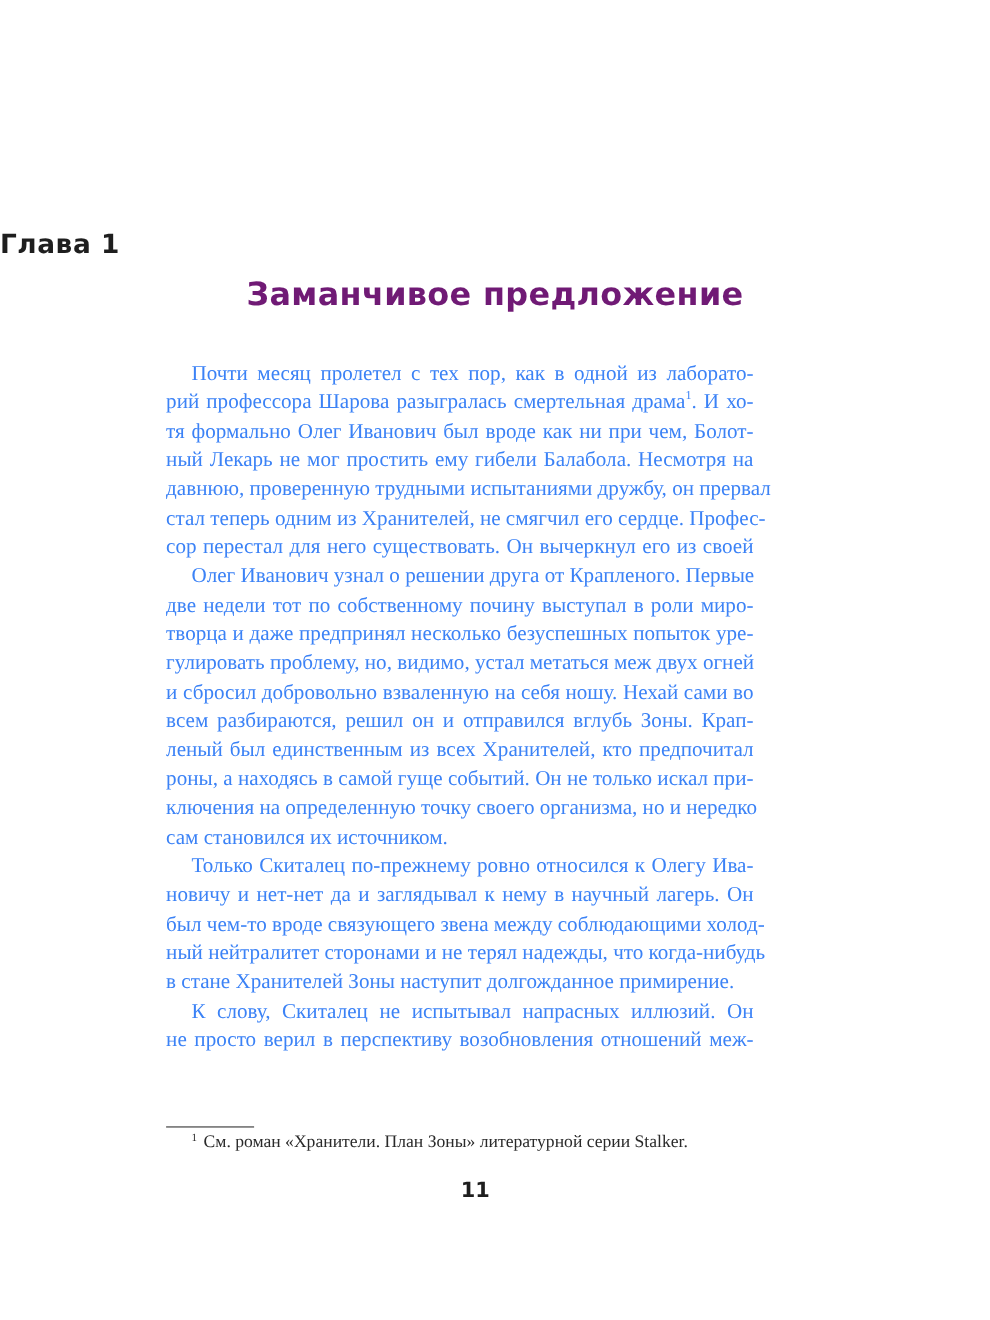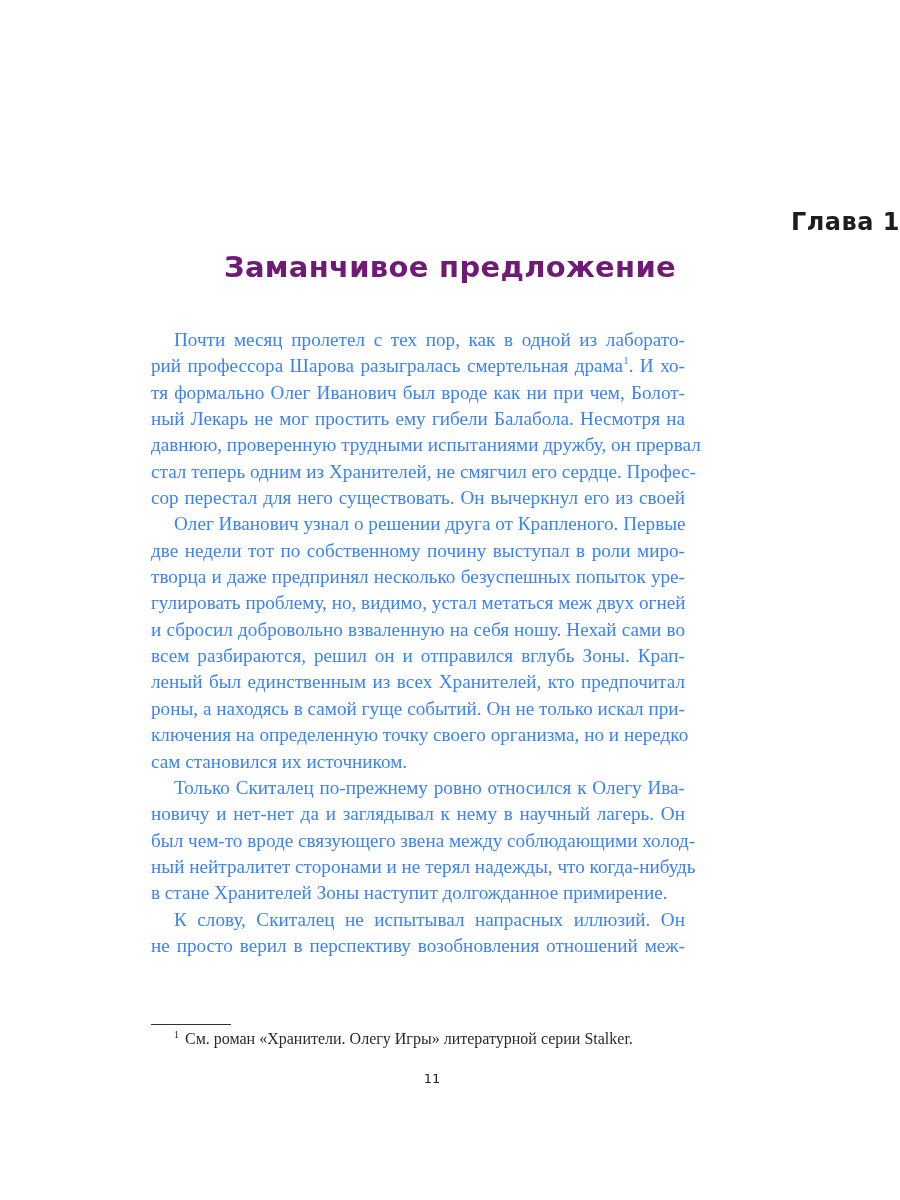--- a/index.html
+++ b/index.html
@@ -1,19 +1,19 @@
 <!DOCTYPE html>
 <html><head>
 <meta charset="utf-8">
 <style>
   html, body { margin: 0; padding: 0; background: #ffffff; }
   body { width: 900px; height: 1200px; position: relative; overflow: hidden; }
   .page { position: absolute; left: 0; top: 0; width: 900px; height: 1200px; background: #fff; }
   .chapter-label {
-    position: absolute; left: 0; width: 900px; top: 208px; text-align: right;
+    position: absolute; left: 0; width: 900px; top: 208px; text-align: left;
     font-family: "DejaVu Sans", sans-serif; font-weight: bold; font-size: 24px; color: #1e1e1e;
     letter-spacing: 0.5px;
   }
   .chapter-title {
     position: absolute; left: 0; width: 900px; top: 250px; text-align: center;
     font-family: "DejaVu Sans", sans-serif; font-weight: bold; font-size: 29px; color: #701a75;
     letter-spacing: 0.3px;
   }
   .body-text {
     position: absolute; left: 151px; top: 327px; width: 534px;
@@ -26,21 +26,21 @@
   .footnote-rule {
     position: absolute; left: 151px; top: 1024px; width: 80px; height: 0; border-top: 1px solid #333;
   }
   .footnote {
     position: absolute; left: 174px; top: 1030px; width: 520px;
     font-family: "Liberation Serif", serif; font-size: 16px; color: #2a2a2a; white-space: nowrap;
   }
   .footnote sup { font-size: 10px; vertical-align: 6px; line-height: 0; margin-right: 6px; }
   .page-number {
     position: absolute; left: 0; width: 864px; top: 1071px; text-align: center;
-    font-family: "DejaVu Sans", sans-serif; font-size: 13px; color: #1e1e1e;
+    font-family: "DejaVu Sans", sans-serif; font-size: 19px; color: #1e1e1e; font-weight: bold;
   }
 </style>
 </head>
 <body>
 
 <div class="page">
   <div class="chapter-label">Глава 1</div>
   <div class="chapter-title">Заманчивое предложение</div>
 
   <div class="body-text" id="body-text">
@@ -65,17 +65,17 @@
       <span class="line"><span>новичу и нет-нет да и заглядывал к нему в научный лагерь. Он</span></span>
       <span class="line"><span>был чем-то вроде связующего звена между соблюдающими холод-</span></span>
       <span class="line"><span>ный нейтралитет сторонами и не терял надежды, что когда-нибудь</span></span>
       <span class="line last"><span>в стане Хранителей Зоны наступит долгожданное примирение.</span></span>
       <span class="line indent"><span>К слову, Скиталец не испытывал напрасных иллюзий. Он</span></span>
       <span class="line"><span>не просто верил в перспективу возобновления отношений меж-</span></span>
     </div>
 
   <div class="footnote-rule"></div>
   <div class="footnote">
-    <sup>1</sup><span>См. роман «Хранители. Олегу Игры» литературной серии Stalker.</span>
+    <sup>1</sup><span>См. роман «Хранители. План Зоны» литературной серии Stalker.</span>
   </div>
 
   <div class="page-number">11</div>
 </div>
 
 </body></html>

